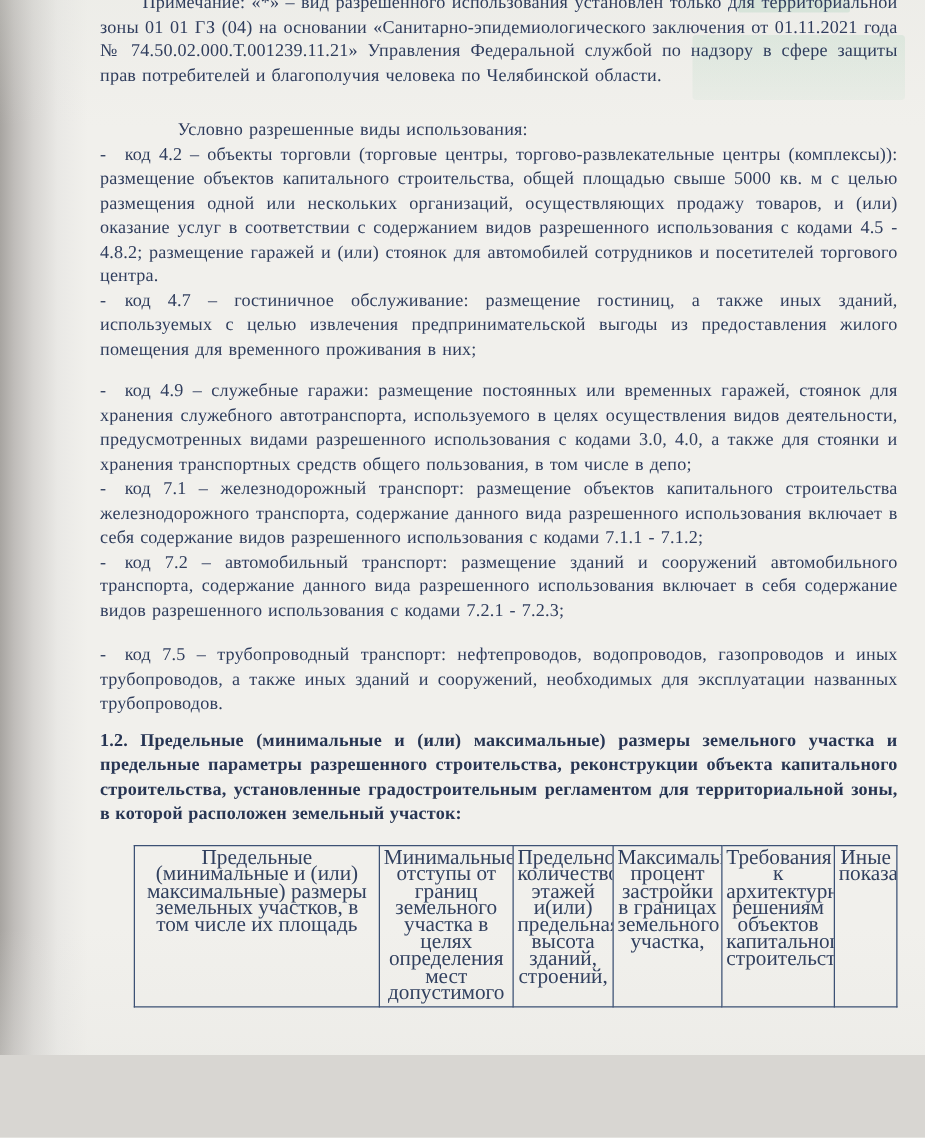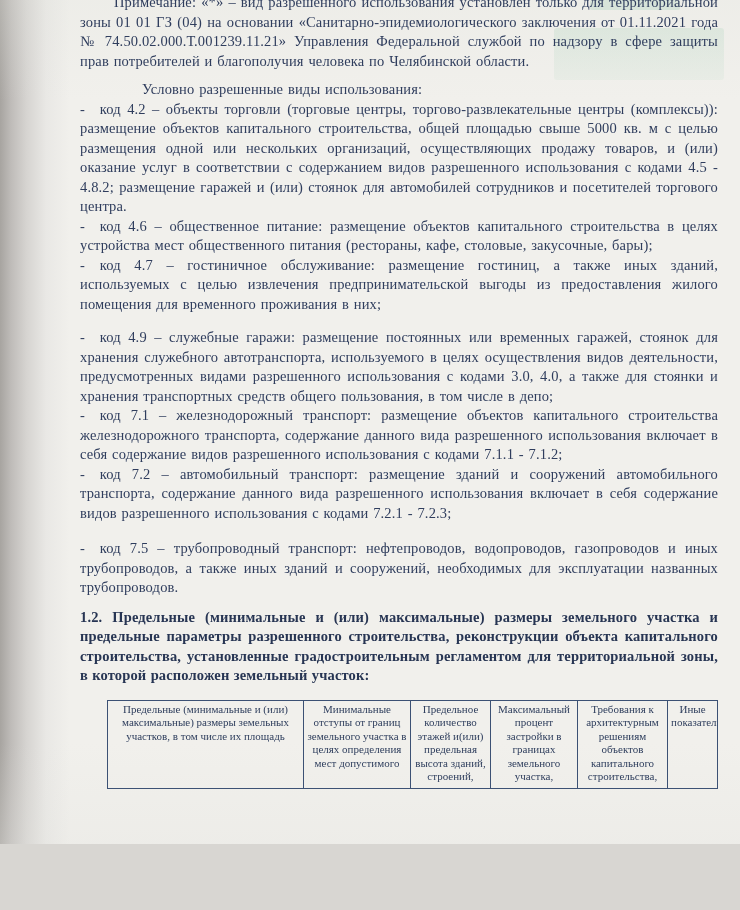--- a/index.html
+++ b/index.html
@@ -31,34 +31,34 @@
     background:rgba(158,205,178,0.28); border-radius:2px; pointer-events:none;
   }
   .content { position:absolute; left:80px; top:0; width:638px; }
   .para {
     margin:0; text-align:justify;
     font-size:14.5px; line-height:19.5px;
     letter-spacing:0.15px;
     word-spacing:1px;
   }
   .note { margin-top:-7px; text-indent:34px; }
-  .heading-line { text-indent:62px; margin-top:9px; }
+  .heading-line { text-indent:62px; margin-top:24px; }
   .gap-md { margin-top:14px; }
   .gap-lg { margin-top:16px; }
   .bold-heading { font-weight:bold; margin-top:10px; color:#273553; word-spacing:0.5px; }
   .limits-table {
     border-collapse:collapse;
     table-layout:fixed;
     width:610px;
     margin:14px 0 0 27px;
   }
   .limits-table th {
     border:1.4px solid #3c5174;
     font-weight:normal;
-    font-size:11px; line-height:13.6px;
+    font-size:17px; line-height:13.6px;
     padding:2px 3px 4px;
     vertical-align:top;
     text-align:center;
     color:#31405f;
     overflow:hidden;
   }
 </style>
 </head>
 <body>
 
@@ -67,21 +67,20 @@
   <div class="page-tint"></div>
   <div class="watermark-top"></div>
   <div class="watermark"></div>
 
   <div class="content">
     <p class="para note">Примечание: «*» – вид разрешенного использования установлен только для территориальной зоны 01 01 ГЗ (04) на основании «Санитарно-эпидемиологического заключения от 01.11.2021 года № 74.50.02.000.Т.001239.11.21» Управления Федеральной службой по надзору в сфере защиты прав потребителей и благополучия человека по Челябинской области.</p>
 
     <p class="para heading-line">Условно разрешенные виды использования:</p>
     <p class="para item">-  код 4.2 – объекты торговли (торговые центры, торгово-развлекательные центры (комплексы)): размещение объектов капитального строительства, общей площадью свыше 5000 кв. м с целью размещения одной или нескольких организаций, осуществляющих продажу товаров, и (или) оказание услуг в соответствии с содержанием видов разрешенного использования с кодами 4.5 - 4.8.2; размещение гаражей и (или) стоянок для автомобилей сотрудников и посетителей торгового центра.</p>
 
-    <p class="para item">-  код 4.6 – общественное питание: размещение объектов капитального строительства в целях устройства мест общественного питания (рестораны, кафе, столовые, закусочные, бары);</p>
     <p class="para item">-  код 4.7 – гостиничное обслуживание: размещение гостиниц, а также иных зданий, используемых с целью извлечения предпринимательской выгоды из предоставления  жилого помещения для временного проживания в них;</p>
     <p class="para item gap-md">-  код 4.9 – служебные гаражи: размещение постоянных или временных гаражей, стоянок для хранения служебного автотранспорта, используемого в целях осуществления видов деятельности, предусмотренных видами разрешенного использования с кодами 3.0, 4.0, а также для стоянки и хранения транспортных средств общего пользования, в том числе в депо;</p>
     <p class="para item">-  код 7.1 – железнодорожный транспорт: размещение объектов капитального строительства железнодорожного транспорта, содержание данного вида разрешенного использования включает в себя содержание видов разрешенного использования с кодами 7.1.1 - 7.1.2;</p>
     <p class="para item">-  код 7.2 – автомобильный транспорт: размещение зданий и сооружений автомобильного транспорта, содержание данного вида разрешенного использования включает в себя содержание видов разрешенного использования с кодами 7.2.1 - 7.2.3;</p>
     <p class="para item gap-lg">-  код 7.5 – трубопроводный транспорт: нефтепроводов, водопроводов, газопроводов и иных трубопроводов, а также иных зданий и сооружений, необходимых для эксплуатации названных трубопроводов.</p>
 
     <p class="para bold-heading">1.2. Предельные (минимальные и (или) максимальные) размеры земельного участка и предельные параметры разрешенного строительства, реконструкции объекта капитального строительства, установленные градостроительным регламентом для территориальной зоны, в которой расположен земельный участок:</p>
 
     <table class="limits-table">
       <colgroup>

